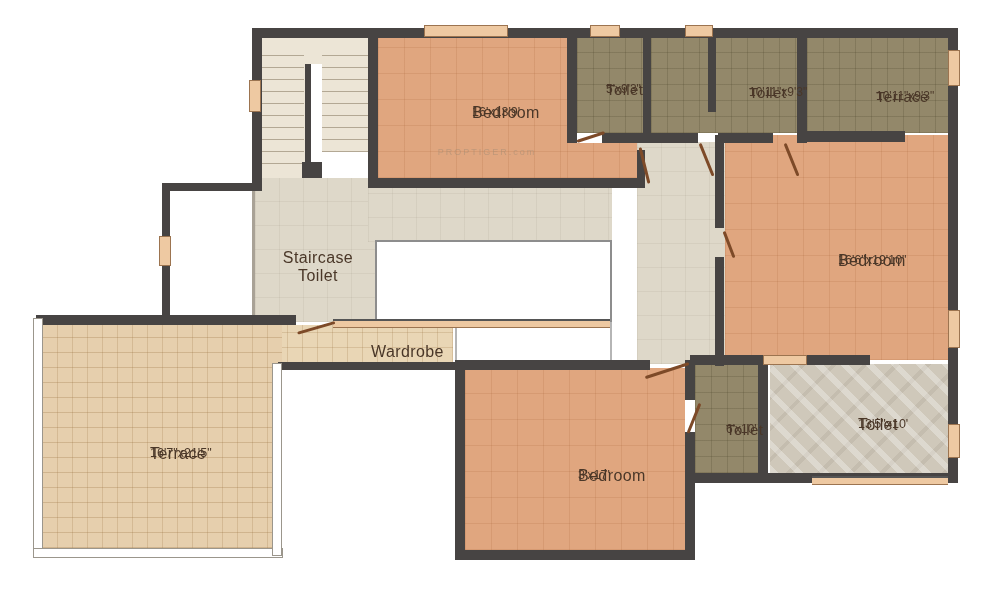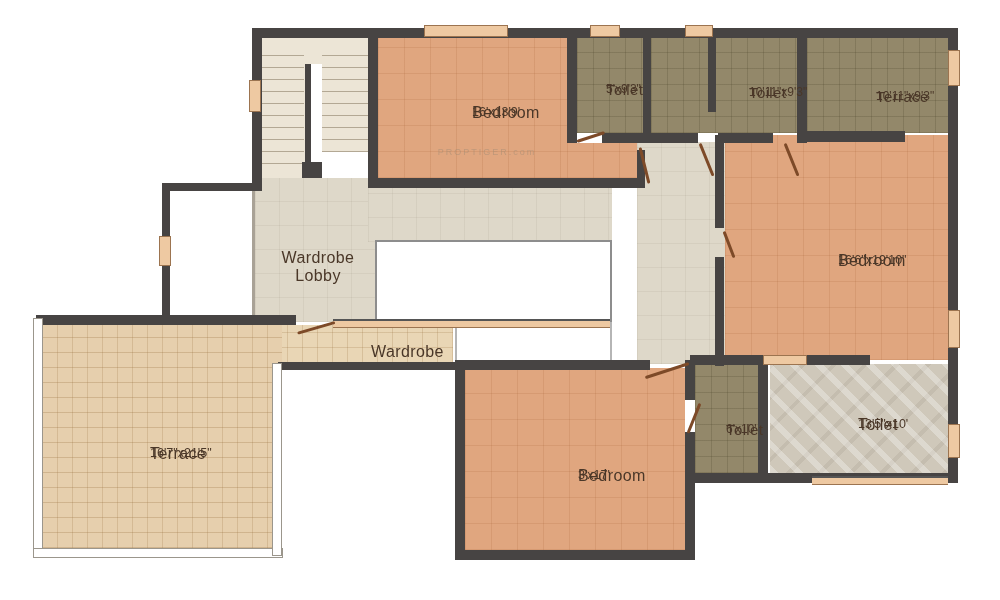--- a/index.html
+++ b/index.html
@@ -143,21 +143,21 @@
   </div>
   <div class="lbl sm" style="left:749px;top:84px;">
     <span class="nm">Toilet</span>
     <span class="dm">10'11"x9'3"</span>
   </div>
   <div class="lbl sm" style="left:876px;top:88px;">
     <span class="nm">Terrace</span>
     <span class="dm">10'11"x9'3"</span>
   </div>
   <div class="lbl wrap" style="left:318px;top:249px;">
-    <span class="nm">Wardrobe Lobby</span>
+    <span class="nm">Staircase Toilet</span>
   </div>
   <div class="lbl" style="left:838px;top:252px;">
     <span class="nm">Bedroom</span>
     <span class="dm">16'6"x19'10"</span>
   </div>
   <div class="lbl" style="left:371px;top:343px;">
     <span class="nm">Wardrobe</span>
   </div>
   <div class="lbl" style="left:150px;top:445px;">
     <span class="nm">Terrace</span>

